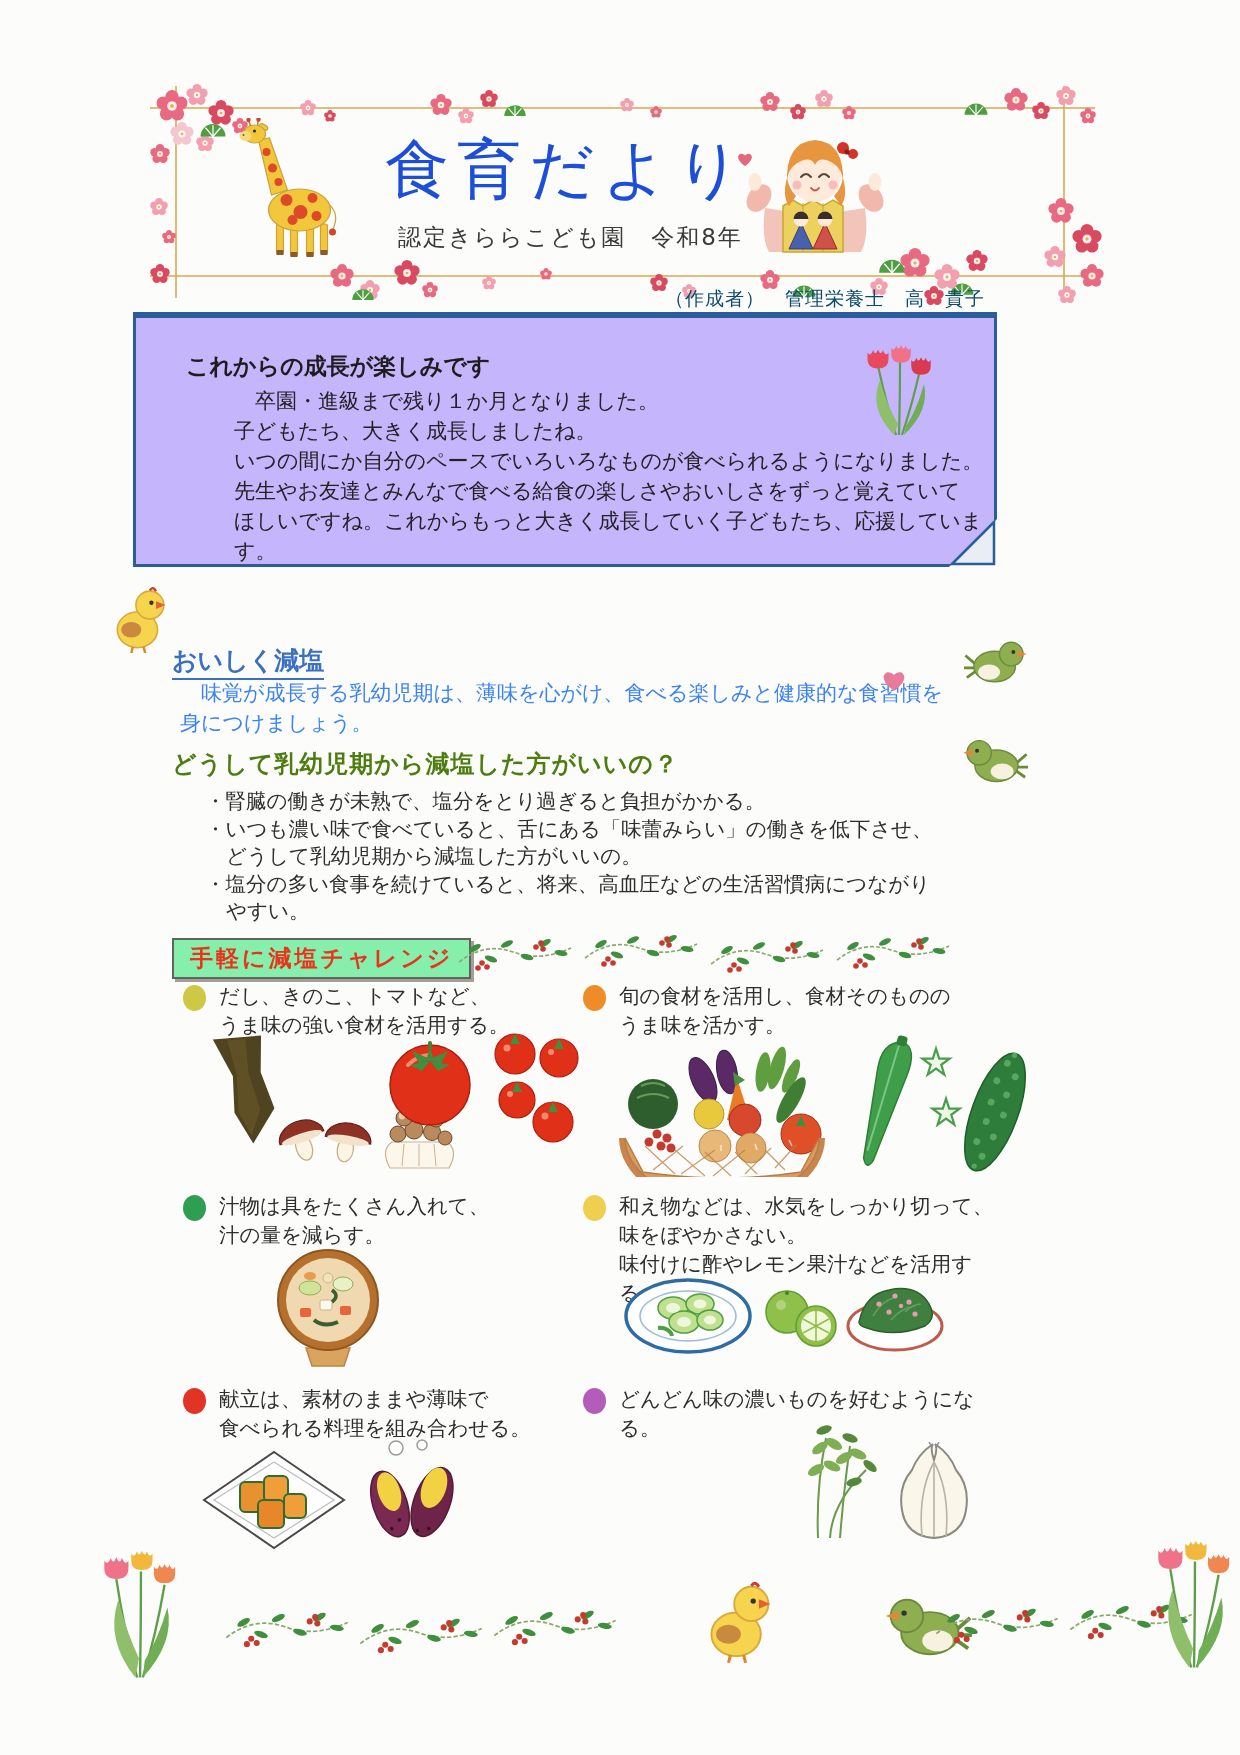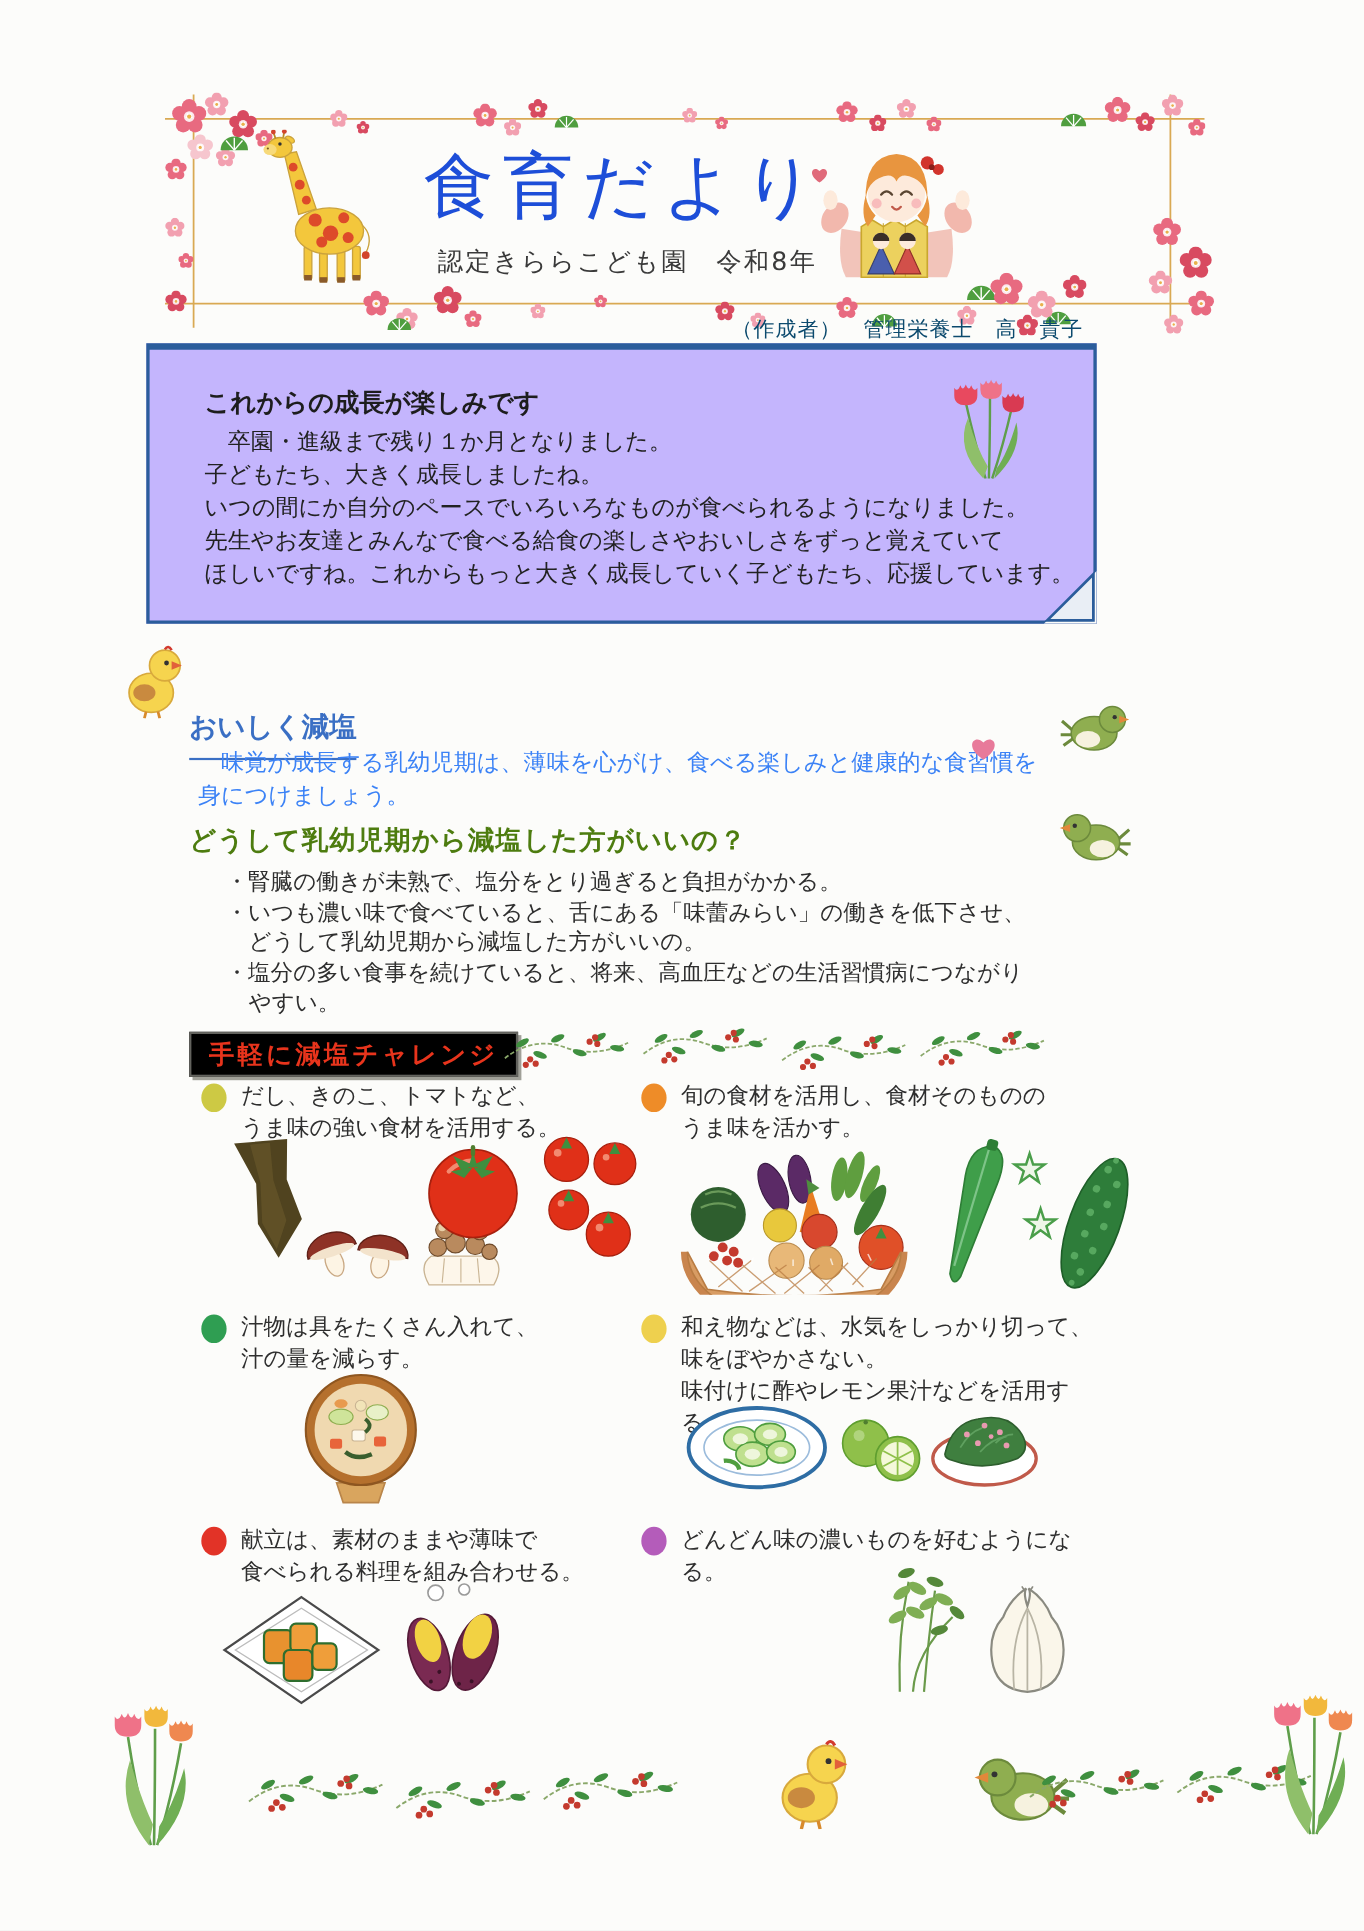--- a/index.html
+++ b/index.html
@@ -7,29 +7,29 @@
   body{background:#e9e9e9;font-family:"DejaVu Sans","Liberation Sans",sans-serif;}
   #page{position:relative;width:1240px;height:1755px;background:#fcfcfa;margin:0 auto;overflow:hidden;color:#2b2b2b;}
   .abs{position:absolute;}
   
   #main-title{font-size:64px;font-weight:normal;color:#1d4ed8;letter-spacing:8px;}
   #subtitle{font-size:23px;color:#3a3a3a;letter-spacing:2px;}
   #author-line{font-size:19px;color:#0c4a6e;letter-spacing:1px;}
   
   #intro-box{box-sizing:border-box;border:3px solid #2b5d9b;border-top-width:6px;background:#c4b5fd;}
   #intro-title{font-size:23px;font-weight:bold;color:#1d1d1d;margin-bottom:6px;}
-  .intro-line{font-size:21px;line-height:30px;color:#222;}
+  .intro-line{font-size:21px;line-height:30px;color:#222;margin-left:48px;}
   
-  #genen-heading{font-size:25px;font-weight:bold;color:#3a6fc4;border-bottom:2px solid #3a6fc4;display:inline-block;padding-bottom:12px;}
+  #genen-heading{font-size:25px;font-weight:bold;color:#3a6fc4;border-bottom:2px solid #3a6fc4;display:inline-block;padding-bottom:1px;}
   .genen-line{font-size:21px;line-height:30px;color:#3b82f6;font-family:Liberation Serif, serif;}
   #why-heading{font-size:24px;font-weight:bold;color:#4d7c0f;letter-spacing:1px;}
   .bullet-line{font-size:20.5px;line-height:27.5px;color:#2e2e2e;}
   .bullet-line.cont{padding-left:21px;}
   
-  #challenge-box{background:#000000;border:2px solid #63635e;box-shadow:3px 3px 0 #a0a098;padding:3px 16px;}
+  #challenge-box{background:#86efac;border:2px solid #63635e;box-shadow:3px 3px 0 #a0a098;padding:3px 16px;}
   #challenge-heading{font-size:23px;font-weight:bold;color:#e8341c;letter-spacing:3px;}
   .tip{width:420px;}
   .tip .dot{position:absolute;left:0;top:3px;width:23px;height:26px;border-radius:50%;}
   .tip .tip-lines{margin-left:36px;}
   .tip-line{font-size:20.5px;line-height:29px;color:#2e2e2e;}
   svg{display:block;}
 </style>
 </head>
 <body>
 

